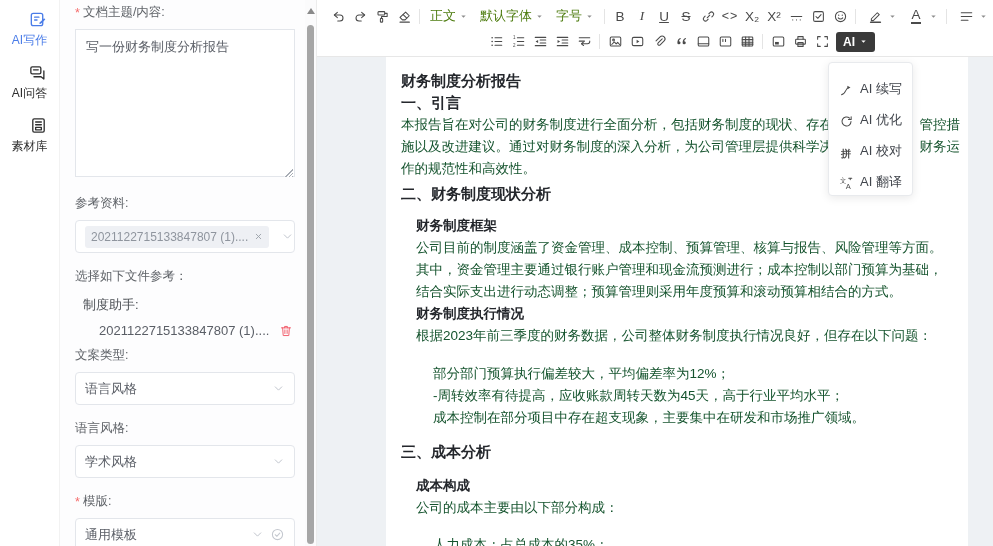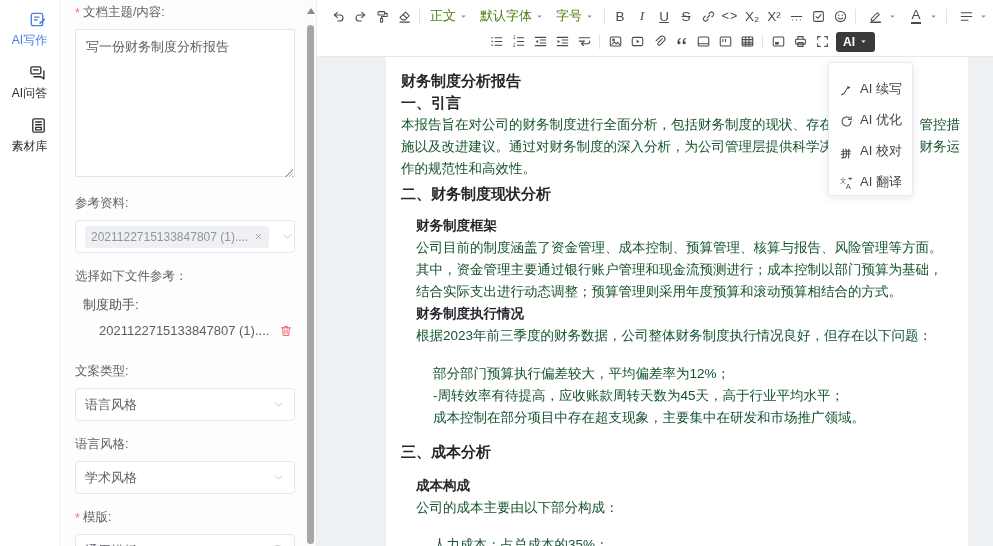--- a/index.html
+++ b/index.html
@@ -35,21 +35,21 @@
   .spacer{flex:1}
   .sel-caret svg{width:13px;height:13px;color:#b9bec7}
   .okc svg{width:15px;height:15px;color:#c4c8cf}
   .tag{background:#eef0f4;border-radius:3px;padding:4px 6px;font-size:12px;color:#8f959e;
        display:flex;align-items:center;gap:6px;white-space:nowrap}
   .tag-x svg{width:9px;height:9px;color:#9aa0a8;cursor:pointer}
   .group-label{margin:11px 0 0 8px;color:#4d5156}
   .file-row{display:flex;align-items:center;margin:9px 2px 0 24px;color:#5a5e66;gap:6px}
   .file-name{flex:1;white-space:nowrap;overflow:hidden}
   .trash svg{width:14px;height:14px;color:#f25d6b;cursor:pointer}
-  .tight{margin-top:25px}
+  .tight{margin-top:9px}
   .pscroll{position:absolute;top:0;right:0;width:11px;height:100%;background:#fbfbfc}
   .pscroll .arrow{width:0;height:0;border:4px solid transparent;border-bottom:6px solid #8a8a8a;margin:4px auto 0}
   .pscroll .thumb{position:absolute;top:25px;bottom:2px;left:2px;width:7px;background:#a6a6a6;border-radius:4px}
 
   
   .editor{flex:1;display:flex;flex-direction:column;min-width:0;border-left:1px solid #ececec}
   .toolbar{background:#fff;border-bottom:1px solid #e7e7e7;padding:3px 0 2px 10px}
   .tb-row{display:flex;align-items:center;height:26px}
   .tb-row2{padding-left:158px;height:25px}
   .tbtn{width:22px;height:22px;display:flex;align-items:center;justify-content:center;color:#4a4a4a;

